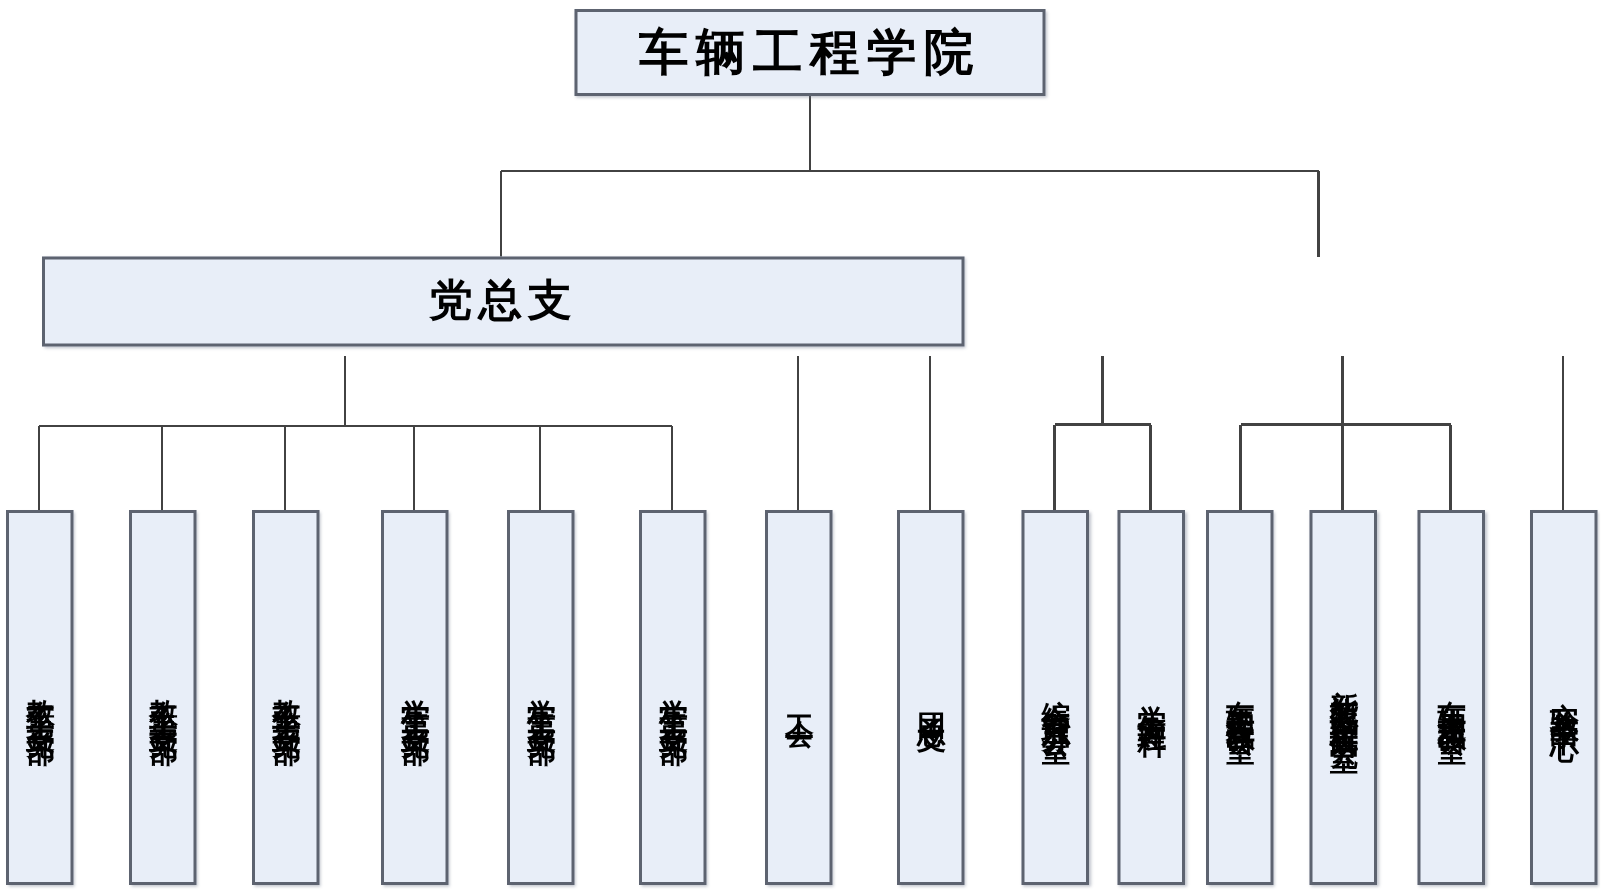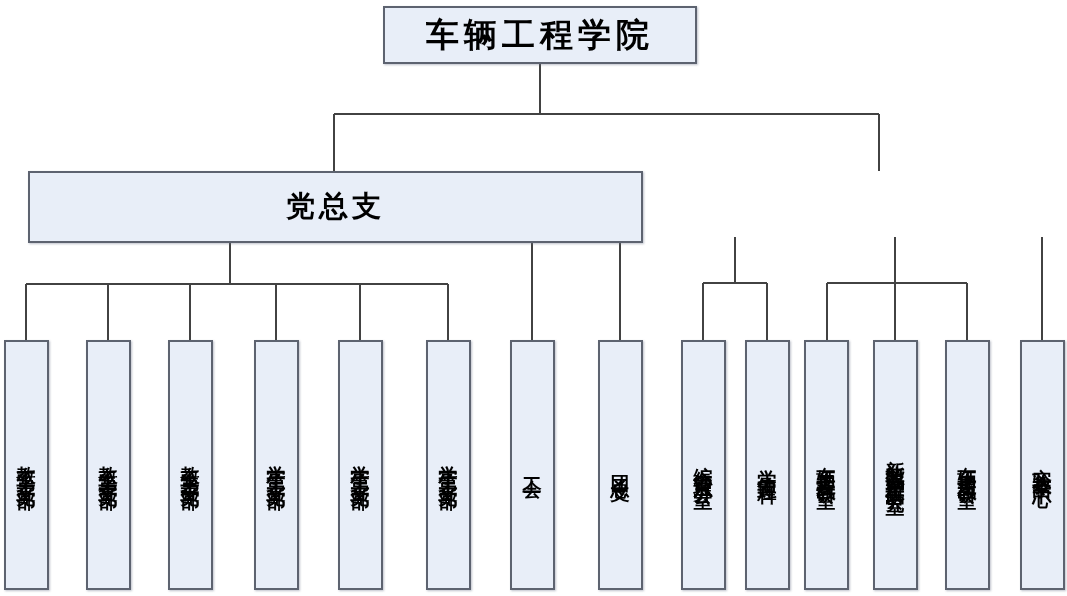--- a/index.html
+++ b/index.html
@@ -14,21 +14,21 @@
     position:absolute;
     background:#e8eef8;
     border:2px solid #5d6370;
     box-sizing:border-box;
     display:flex;align-items:center;justify-content:center;
     box-shadow:1px 1px 2px rgba(110,120,140,.45);
   }
   .root-box{left:383px;top:6px;width:314px;height:58px;}
   .root-box .lbl{font-size:33px;font-weight:bold;letter-spacing:5px;white-space:nowrap;}
   .branch-box .lbl{font-size:29px;font-weight:bold;letter-spacing:4px;white-space:nowrap;}
-  .party-box{left:28px;top:171px;width:615px;height:72px;}
+  .party-box{left:28px;top:171px;width:615px;height:60px;}
   .admin-box{left:697px;top:171px;width:356px;height:66px;}
   .leaf{
     top:340px;width:45px;height:250px;
   }
   .leaf .lbl{
     writing-mode:vertical-rl;
     -webkit-writing-mode:vertical-rl;
     text-orientation:upright;
     font-size:19px;font-weight:bold;letter-spacing:4px;
     line-height:45px;

